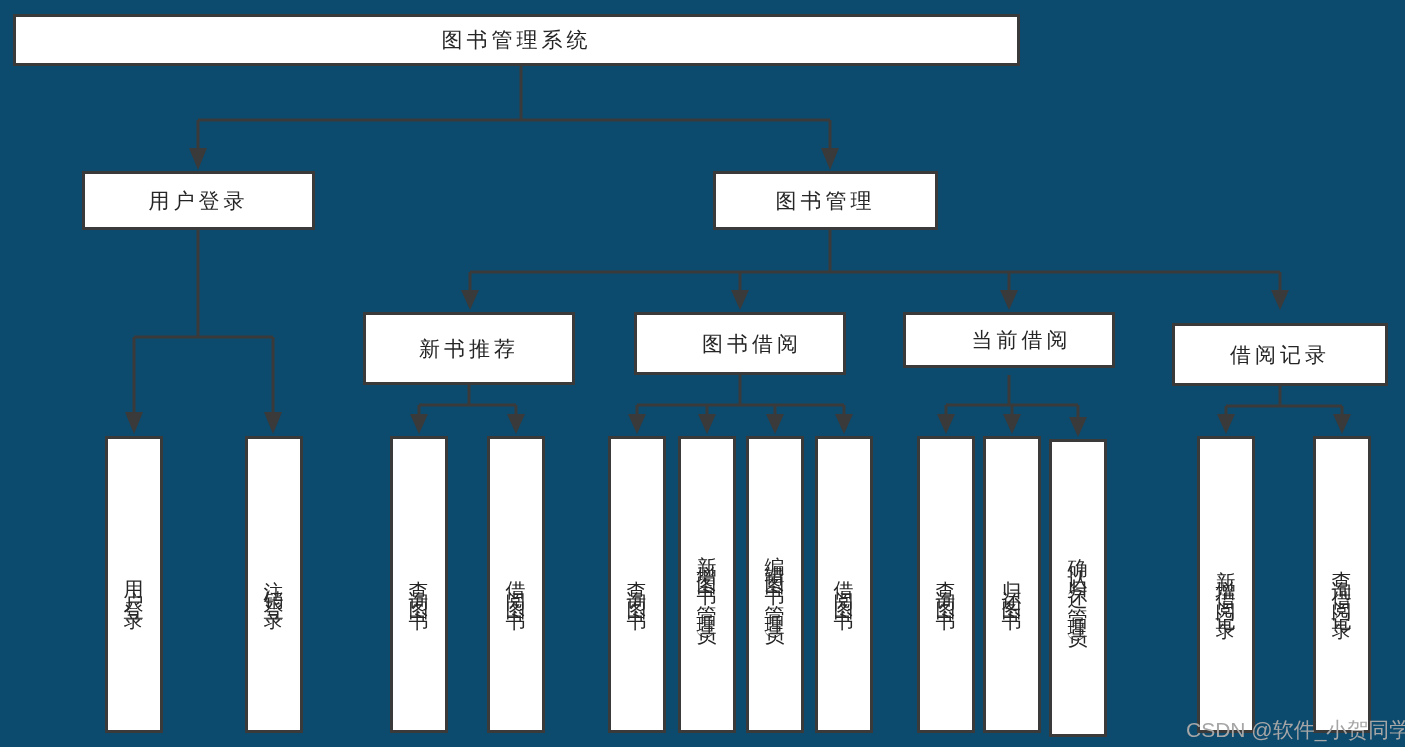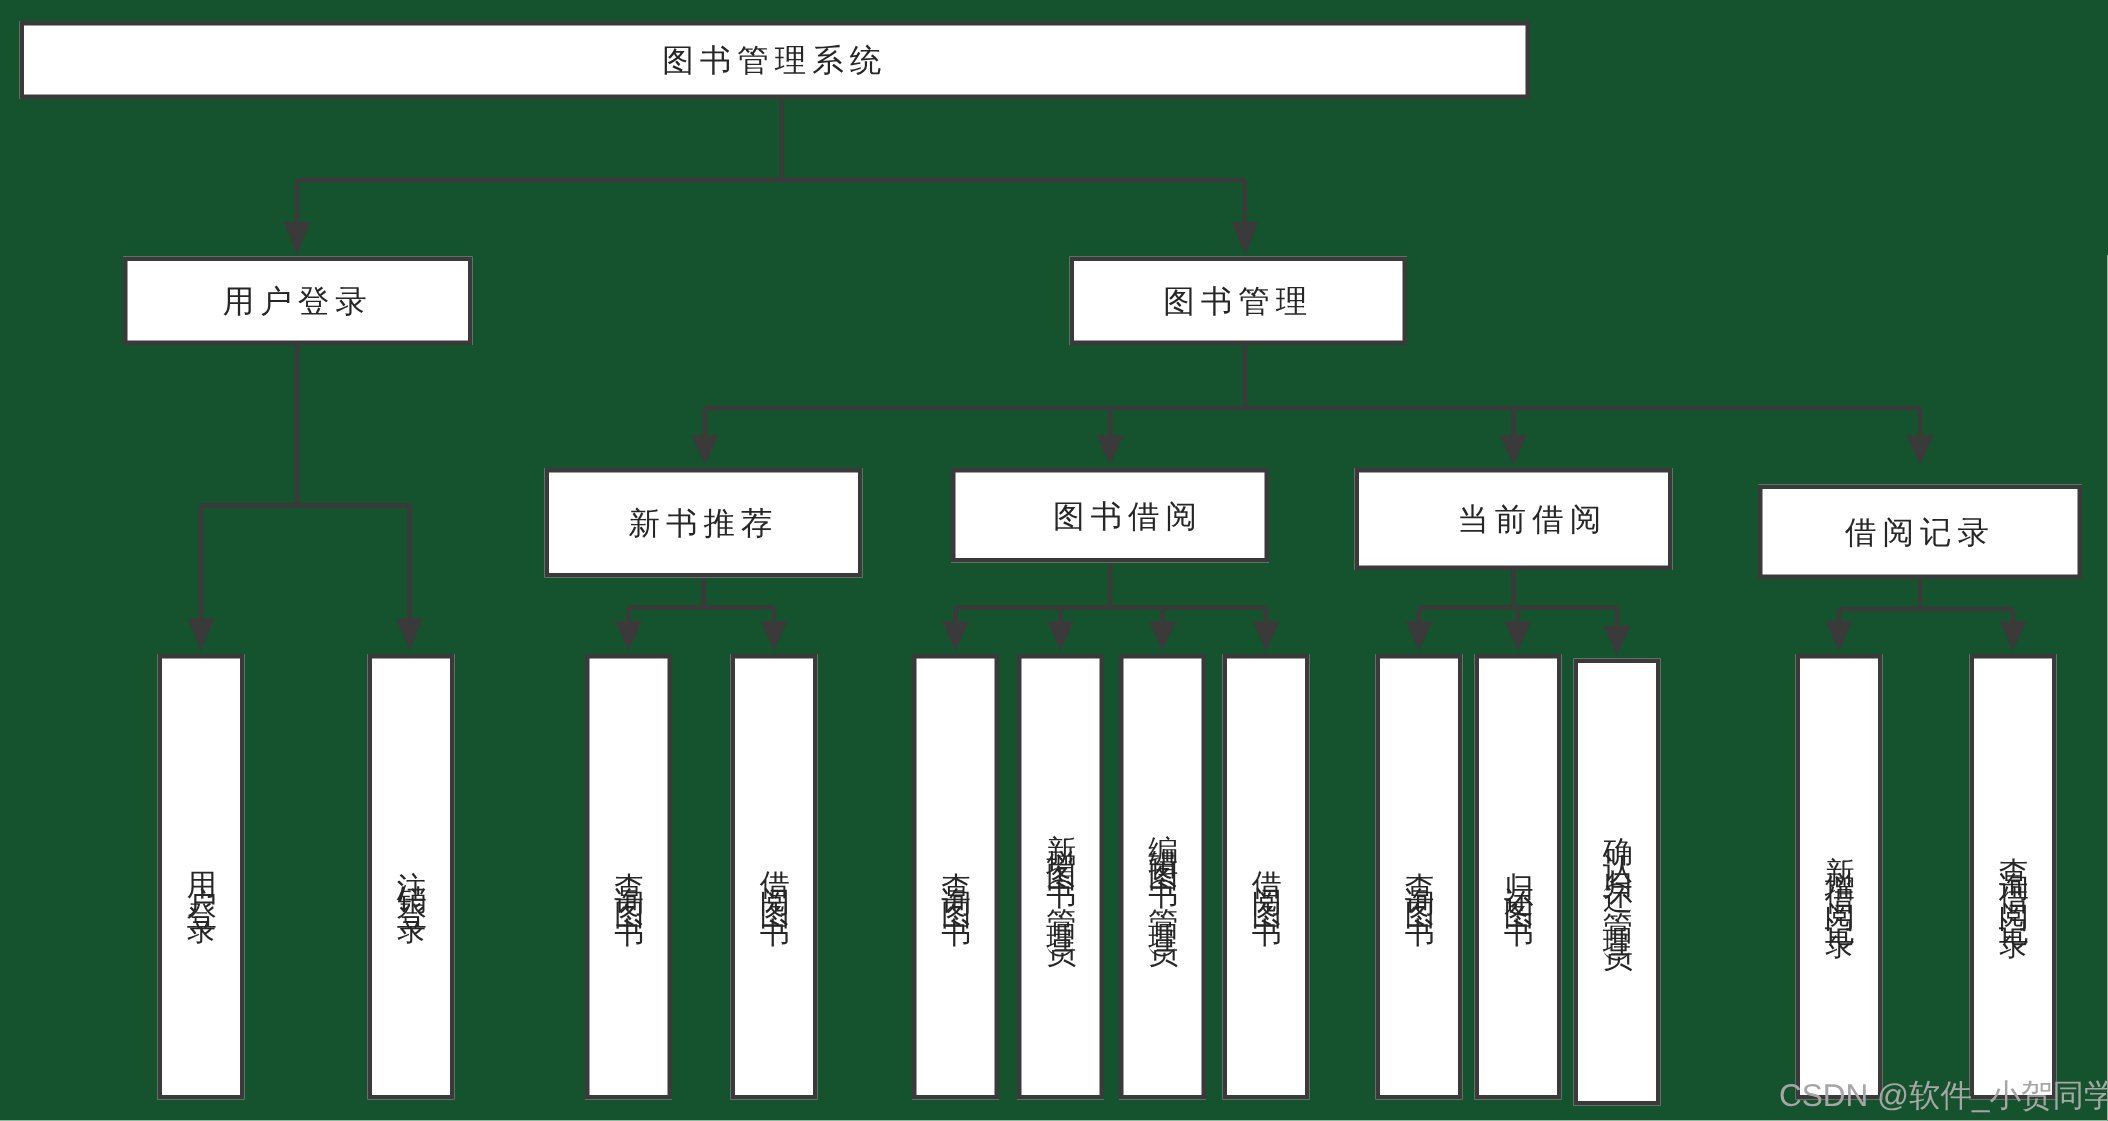--- a/index.html
+++ b/index.html
@@ -8,21 +8,21 @@
     --box-fill: #ffffff;
     --text: #262626;
     --watermark: #a6a6a6;
   }
   * { margin: 0; padding: 0; box-sizing: border-box; }
   html, body { background: #ffffff; }
   #canvas {
     position: relative;
     width: 1405px;
     height: 747px;
-    background: #14532d;
+    background: #0c4a6e;
     font-family: "Liberation Sans", "DejaVu Sans", sans-serif;
     overflow: hidden;
   }
   .connector {
     position: absolute;
     left: 0; top: 0;
     width: 1405px; height: 747px;
     z-index: 1;
   }
   .connector path {
@@ -122,21 +122,21 @@
   <div class="node node-h" style="left:713px; top:171px; width:225px; height:59px;">
     <span>图书管理</span>
   </div>
 
   <div class="node node-h" style="left:363px; top:312px; width:212px; height:73px;">
     <span>新书推荐</span>
   </div>
   <div class="node node-h" style="left:634px; top:312px; width:212px; height:63px;padding-left:24px;">
     <span>图书借阅</span>
   </div>
-  <div class="node node-h" style="left:903px; top:312px; width:212px; height:68px;padding-left:25px;">
+  <div class="node node-h" style="left:903px; top:312px; width:212px; height:56px;padding-left:25px;">
     <span>当前借阅</span>
   </div>
   <div class="node node-h" style="left:1172px; top:312px; width:216px; height:63px;margin-top:11px;">
     <span>借阅记录</span>
   </div>
 
   <div class="node node-v" style="left:105px; top:436px; width:58px; height:297px;">
     <span>用户登录</span>
   </div>
   <div class="node node-v" style="left:245px; top:436px; width:58px; height:297px;">

